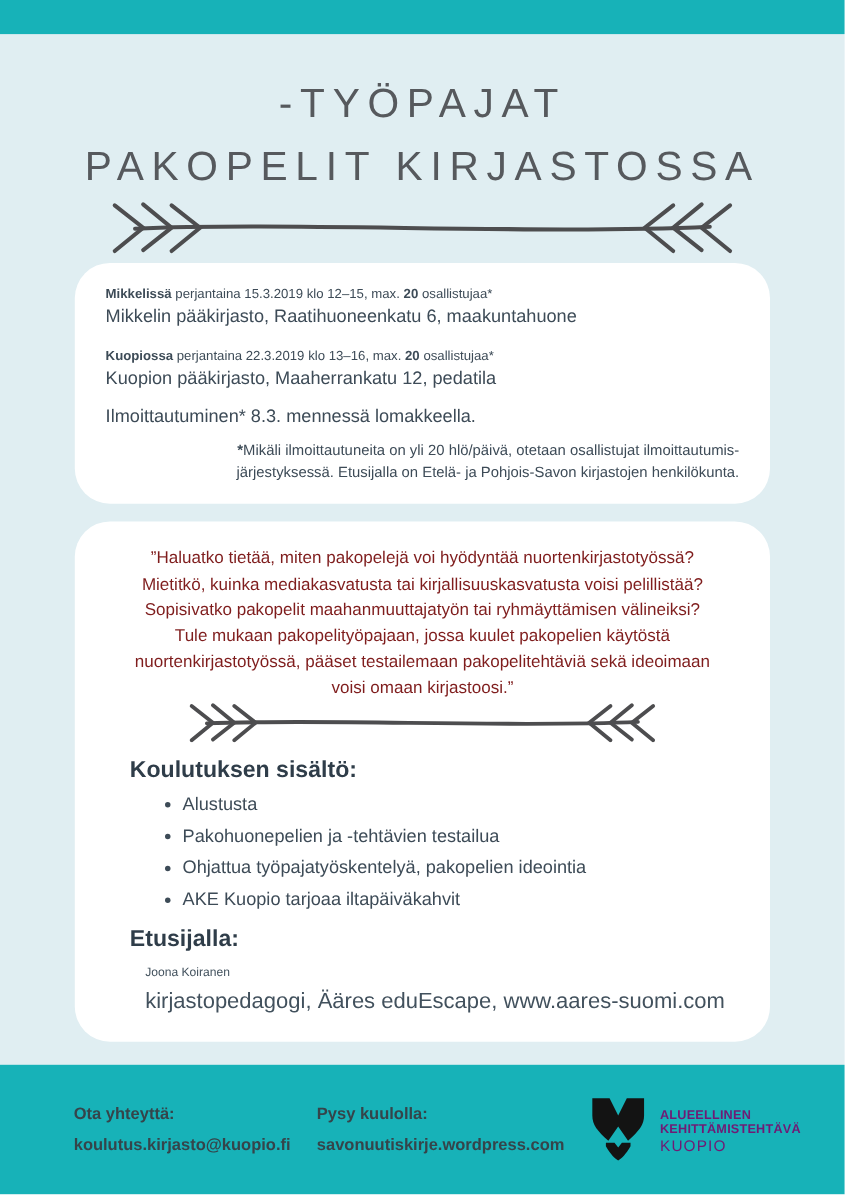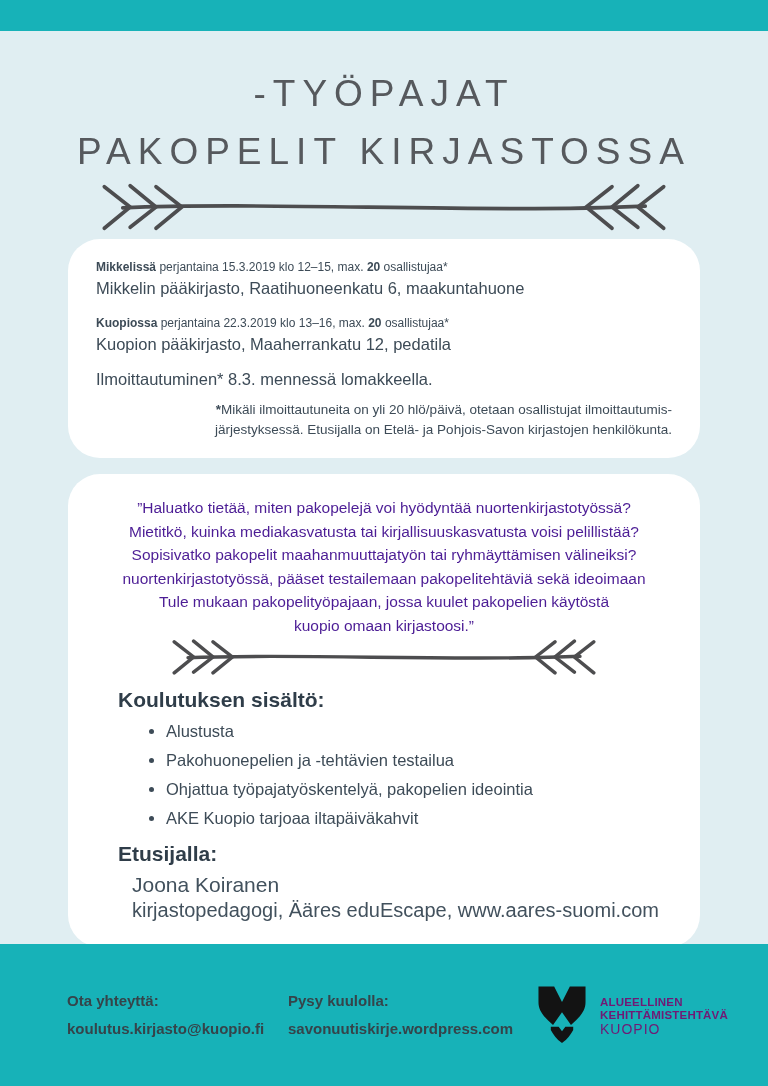--- a/index.html
+++ b/index.html
@@ -36,39 +36,39 @@
   .card2{margin-top:16px;padding:22px 36px 24px 36px;}
 
   .session-line{margin:0;font-size:12px;line-height:21px;}
   .session-venue{margin:0;font-size:16.5px;line-height:21px;}
   .session+.session{margin-top:14px;}
   .registration{margin:14px 0 0 0;font-size:16.5px;line-height:21px;}
   .note{margin:10px 0 0 26px;font-size:13.5px;line-height:20px;}
   .note-line{display:block;text-align:right;}
   strong{font-weight:bold;}
 
-  .quote{text-align:center;font-size:15.5px;line-height:23.5px;color:#4c1d95;}
+  .quote{text-align:center;font-size:15.5px;line-height:23.5px;color:#7f1d1d;}
   .quote-line{display:block;}
 
   .section-heading{
     margin:12px 0 0 14px;
     font-size:21px;line-height:26px;
     font-weight:bold;color:#2F3D49;
   }
   ul.bullets{margin:8px 0 0 0;padding:0 0 0 62px;}
   ul.bullets li{
     font-size:16.5px;line-height:21px;margin-bottom:8px;
     list-style:disc;
   }
-  .trainer-name{margin:6px 0 0 28px;font-size:21px;line-height:23px;color:#42515D;}
+  .trainer-name{margin:6px 0 0 28px;font-size:11px;line-height:23px;color:#42515D;}
   .trainer-details{margin:2px 0 0 28px;font-size:20px;line-height:25px;color:#42515D;}
 
   .footer{
     position:absolute;left:0;bottom:0;
-    width:768px;height:142px;
+    width:768px;height:118px;
     background:#17B2B8;
     display:flex;align-items:center;
     box-sizing:border-box;
     padding:0 40px 0 67px;
   }
   .footer-col{color:#35444A;}
   .footer-label{font-weight:bold;font-size:15px;line-height:28px;}
   .footer-value{font-weight:bold;font-size:15px;line-height:28px;}
   .footer-col1{width:221px;}
   .footer-col2{flex:1;}
@@ -124,23 +124,23 @@
       <span class="note-line"><strong>*</strong><span>Mikäli ilmoittautuneita on yli 20 hlö/päivä, otetaan osallistujat ilmoittautumis-</span></span>
       <span class="note-line">järjestyksessä. Etusijalla on Etelä- ja Pohjois-Savon kirjastojen henkilökunta.</span>
     </p>
   </div>
 
   <div class="card card2">
     <div class="quote">
       <span class="quote-line">”Haluatko tietää, miten pakopelejä voi hyödyntää nuortenkirjastotyössä?</span>
       <span class="quote-line">Mietitkö, kuinka mediakasvatusta tai kirjallisuuskasvatusta voisi pelillistää?</span>
       <span class="quote-line">Sopisivatko pakopelit maahanmuuttajatyön tai ryhmäyttämisen välineiksi?</span>
+      <span class="quote-line">Tule mukaan pakopelityöpajaan, jossa kuulet pakopelien käytöstä</span>
       <span class="quote-line">nuortenkirjastotyössä, pääset testailemaan pakopelitehtäviä sekä ideoimaan</span>
-      <span class="quote-line">Tule mukaan pakopelityöpajaan, jossa kuulet pakopelien käytöstä</span>
-      <span class="quote-line">kuopio omaan kirjastoosi.”</span>
+      <span class="quote-line">voisi omaan kirjastoosi.”</span>
     </div>
 
     <svg class="divider-inner" width="440" height="36" viewBox="0 0 630 52" fill="none">
       <g stroke="#4D4D4F" stroke-width="5" stroke-linecap="round" fill="none">
         <path d="M32 27 C 180 20, 430 33, 598 25"></path>
         <path d="M12 4 L 40 26 L 12 49"></path>
         <path d="M40 3 L 68 26 L 40 48"></path>
         <path d="M68 4 L 96 26 L 68 49"></path>
         <path d="M618 4 L 590 26 L 618 49"></path>
         <path d="M590 3 L 562 26 L 590 48"></path>

